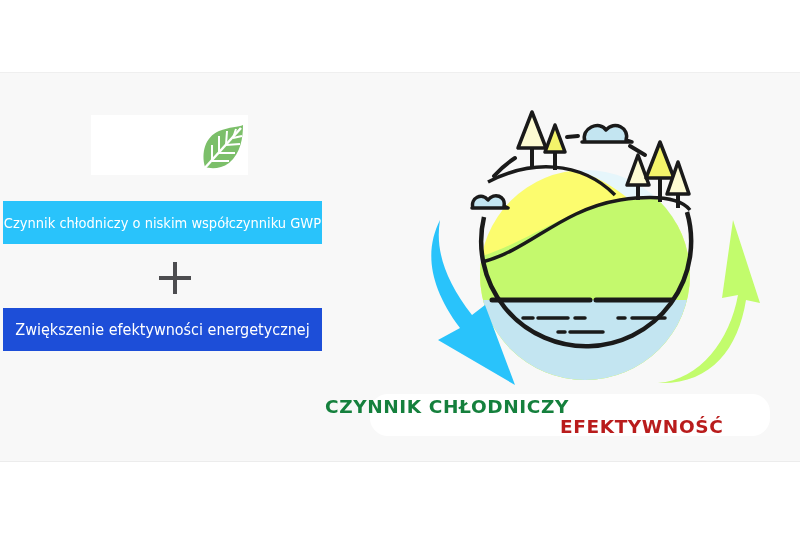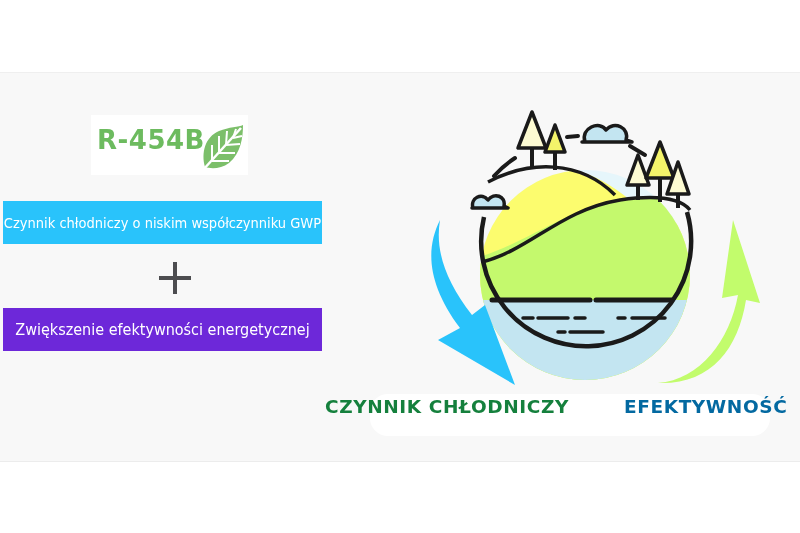--- a/index.html
+++ b/index.html
@@ -3,39 +3,38 @@
 <meta charset="utf-8">
 <style>
   html, body { margin:0; padding:0; }
   body { width:800px; height:533px; background:#ffffff; position:relative; overflow:hidden; font-family:"DejaVu Sans Condensed","DejaVu Sans", sans-serif; }
   .panel { position:absolute; left:0; top:72px; width:800px; height:388px; background:#f8f8f8; border-top:1px solid #efefef; border-bottom:1px solid #ececec; }
   .logo-box { position:absolute; left:91px; top:115px; width:157px; height:60px; background:#ffffff; }
   .logo-text { position:absolute; left:6px; top:10px; font-family:"DejaVu Sans", sans-serif; font-weight:bold; font-size:26px; color:#6dbb5f; letter-spacing:0.5px; }
   .leaf { position:absolute; left:108px; top:8px; width:46px; height:48px; }
   .bar { position:absolute; left:3px; width:319px; height:43px; display:flex; align-items:center; justify-content:center; color:#ffffff; }
   .bar-blue { top:201px; background:#29c3fb; font-size:14.5px; }
-  .bar-green { top:308px; background:#6d28d9; font-size:16px; }
+  .bar-green { top:308px; background:#1d4ed8; font-size:16px; }
   .plus { position:absolute; left:157px; top:260px; width:36px; height:36px; }
   .plus:before, .plus:after { content:""; position:absolute; background:#4d4d50; }
   .plus:before { left:2px; right:2px; top:16px; height:4px; }
   .plus:after { top:2px; bottom:2px; left:16px; width:4px; }
   .illus { position:absolute; left:420px; top:90px; width:350px; height:300px; }
   .label-strip { position:absolute; left:370px; top:394px; width:400px; height:42px; background:#ffffff; border-radius:18px; }
   .label { position:absolute; top:396px; font-family:"DejaVu Sans", sans-serif; font-weight:bold; font-size:18.5px; letter-spacing:0.6px; }
   .label-blue { left:325px; color:#15803d; }
-  .label-green { left:624px; color:#0369a1; }
+  .label-green { left:560px; color:#b91c1c;margin-top:20px; }
 </style>
 </head>
 <body>
 
 <div class="panel">
 </div>
 
 <div class="logo-box">
-  <span class="logo-text">R-454B</span>
   <svg class="leaf" viewBox="0 0 46 48">
     <path d="M6 44 C 2 30, 6 14, 20 8 C 30 4, 40 4, 44 2 C 44 14, 42 30, 30 40 C 22 46, 12 46, 6 44 Z" fill="#7cbf6a"></path>
     <path d="M4 47 L 42 5" stroke="#ffffff" stroke-width="2.5" fill="none"></path>
     <path d="M13 38 L 13 22 M 20 30 L 20 13 M 27 22 L 28 8 M 34 15 L 37 6" stroke="#ffffff" stroke-width="2" fill="none"></path>
     <path d="M13 38 L 30 38 M 20 30 L 36 30 M 27 22 L 41 21 M 34 15 L 43 13" stroke="#ffffff" stroke-width="2" fill="none"></path>
   </svg>
 </div>
 
 <div class="bar bar-blue">
   <span>Czynnik chłodniczy o niskim współczynniku GWP</span>

